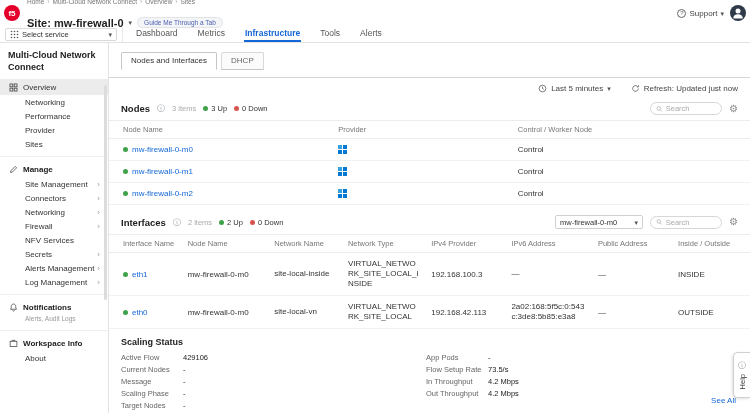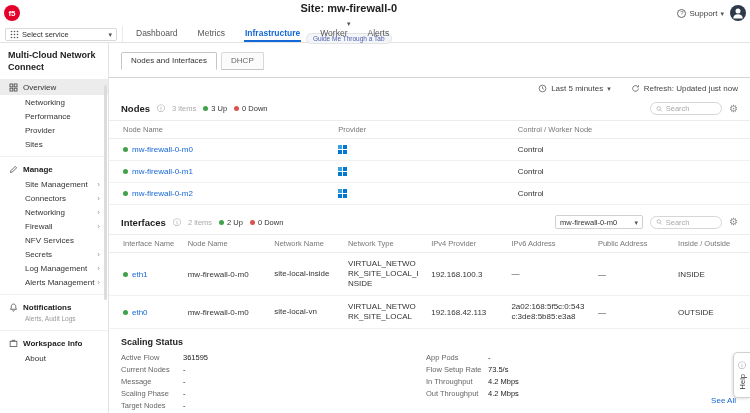--- a/index.html
+++ b/index.html
@@ -5,21 +5,21 @@
   * { box-sizing: border-box; margin: 0; padding: 0; }
   html,body { width:750px; height:413px; overflow:hidden; }
   body { font-family:"Liberation Sans", sans-serif; color:#333; background:#fff; position:relative; font-size:8px; }
 
   
   .topbar { height:26px; display:flex; align-items:center; padding:0 4px; gap:7px; }
   .logo { width:16px; height:16px; border-radius:50%; background:#e4002b; color:#fff; font-weight:bold; font-size:8px; display:flex; align-items:center; justify-content:center; flex:0 0 auto; }
   .topbar-main { flex:1; min-width:0; }
   .breadcrumb { font-size:6.5px; color:#777; display:flex; gap:3px; align-items:center; }
   .crumb:not(:last-child)::after { content:"›"; color:#aaa; margin-left:3px; }
-  .title-row { display:flex; align-items:center; gap:5px; margin-top:12px;flex-direction:column; }
+  .title-row { display:flex; align-items:center; gap:5px; margin-top:12px; }
   .page-title { font-size:11px; font-weight:bold; color:#222; }
   .i-caret::before { content:"▾"; font-size:7px; color:#555; }
   .guide-btn { font-size:6.5px; color:#4a5db0; background:#f4f5f7; border:1px solid #e1e3e8; border-radius:7px; padding:1px 6px; white-space:nowrap; }
   .topbar-right { display:flex; align-items:center; gap:6px; flex:0 0 auto; }
   .support { display:flex; align-items:center; gap:3px; font-size:8px; color:#444; }
   .i-qcircle { width:9px; height:9px; border:1px solid #666; border-radius:50%; display:flex; align-items:center; justify-content:center; }
   .i-qcircle::before { content:"?"; font-size:6px; color:#666; }
   .avatar { width:16px; height:16px; border-radius:50%; background:#2e3a4a; overflow:hidden; display:flex; align-items:center; justify-content:center; }
 
   
@@ -149,21 +149,21 @@
         </g>
       </svg>
       <span class="lbl">Select service</span>
       <span class="i-caret"></span>
     </div>
   </div>
   <div class="service-tabs">
     <div class="tab">Dashboard</div>
     <div class="tab">Metrics</div>
     <div class="tab active">Infrastructure</div>
-    <div class="tab">Worker</div>
+    <div class="tab">Tools</div>
     <div class="tab">Alerts</div>
   </div>
 </div>
 
 <div class="app-body">
 
   <div class="sidebar">
     <div class="sb-title">Multi-Cloud Network Connect</div>
 
     <div class="sb-item active">
@@ -218,25 +218,25 @@
           <span class="chev"></span>
         </div>
       <div class="sb-sub">
           <span>NFV Services</span>
         </div>
       <div class="sb-sub">
           <span>Secrets</span>
           <span class="chev"></span>
         </div>
       <div class="sb-sub">
+          <span>Alerts Management</span>
+          <span class="chev"></span>
+        </div>
+      <div class="sb-sub">
           <span>Log Management</span>
-          <span class="chev"></span>
-        </div>
-      <div class="sb-sub">
-          <span>Alerts Management</span>
           <span class="chev"></span>
         </div>
     </div>
 
     <div class="sb-section">
       <div class="sb-head">
         <span class="sbicon">
           <svg width="9" height="9" viewBox="0 0 12 12">
               <path d="M6 1.4c-1.9 0-3 1.4-3 3.3v2L2 8.4h8L9 6.7v-2c0-1.9-1.1-3.3-3-3.3z" fill="none" stroke="#444" stroke-width="1"></path>
               <path d="M4.9 9.8a1.1 1.1 0 0 0 2.2 0" fill="none" stroke="#444" stroke-width="1"></path>
@@ -469,21 +469,21 @@
         </tbody>
       </table>
     </div>
 
     <div class="scaling">
       <div class="scaling-title">Scaling Status</div>
       <div class="scaling-cols">
         <div class="scol">
           <div class="kv">
               <span class="k">Active Flow</span>
-              <span class="v">361595</span>
+              <span class="v">429106</span>
             </div>
           <div class="kv">
               <span class="k">Current Nodes</span>
               <span class="v">-</span>
             </div>
           <div class="kv">
               <span class="k">Message</span>
               <span class="v">-</span>
             </div>
           <div class="kv">

